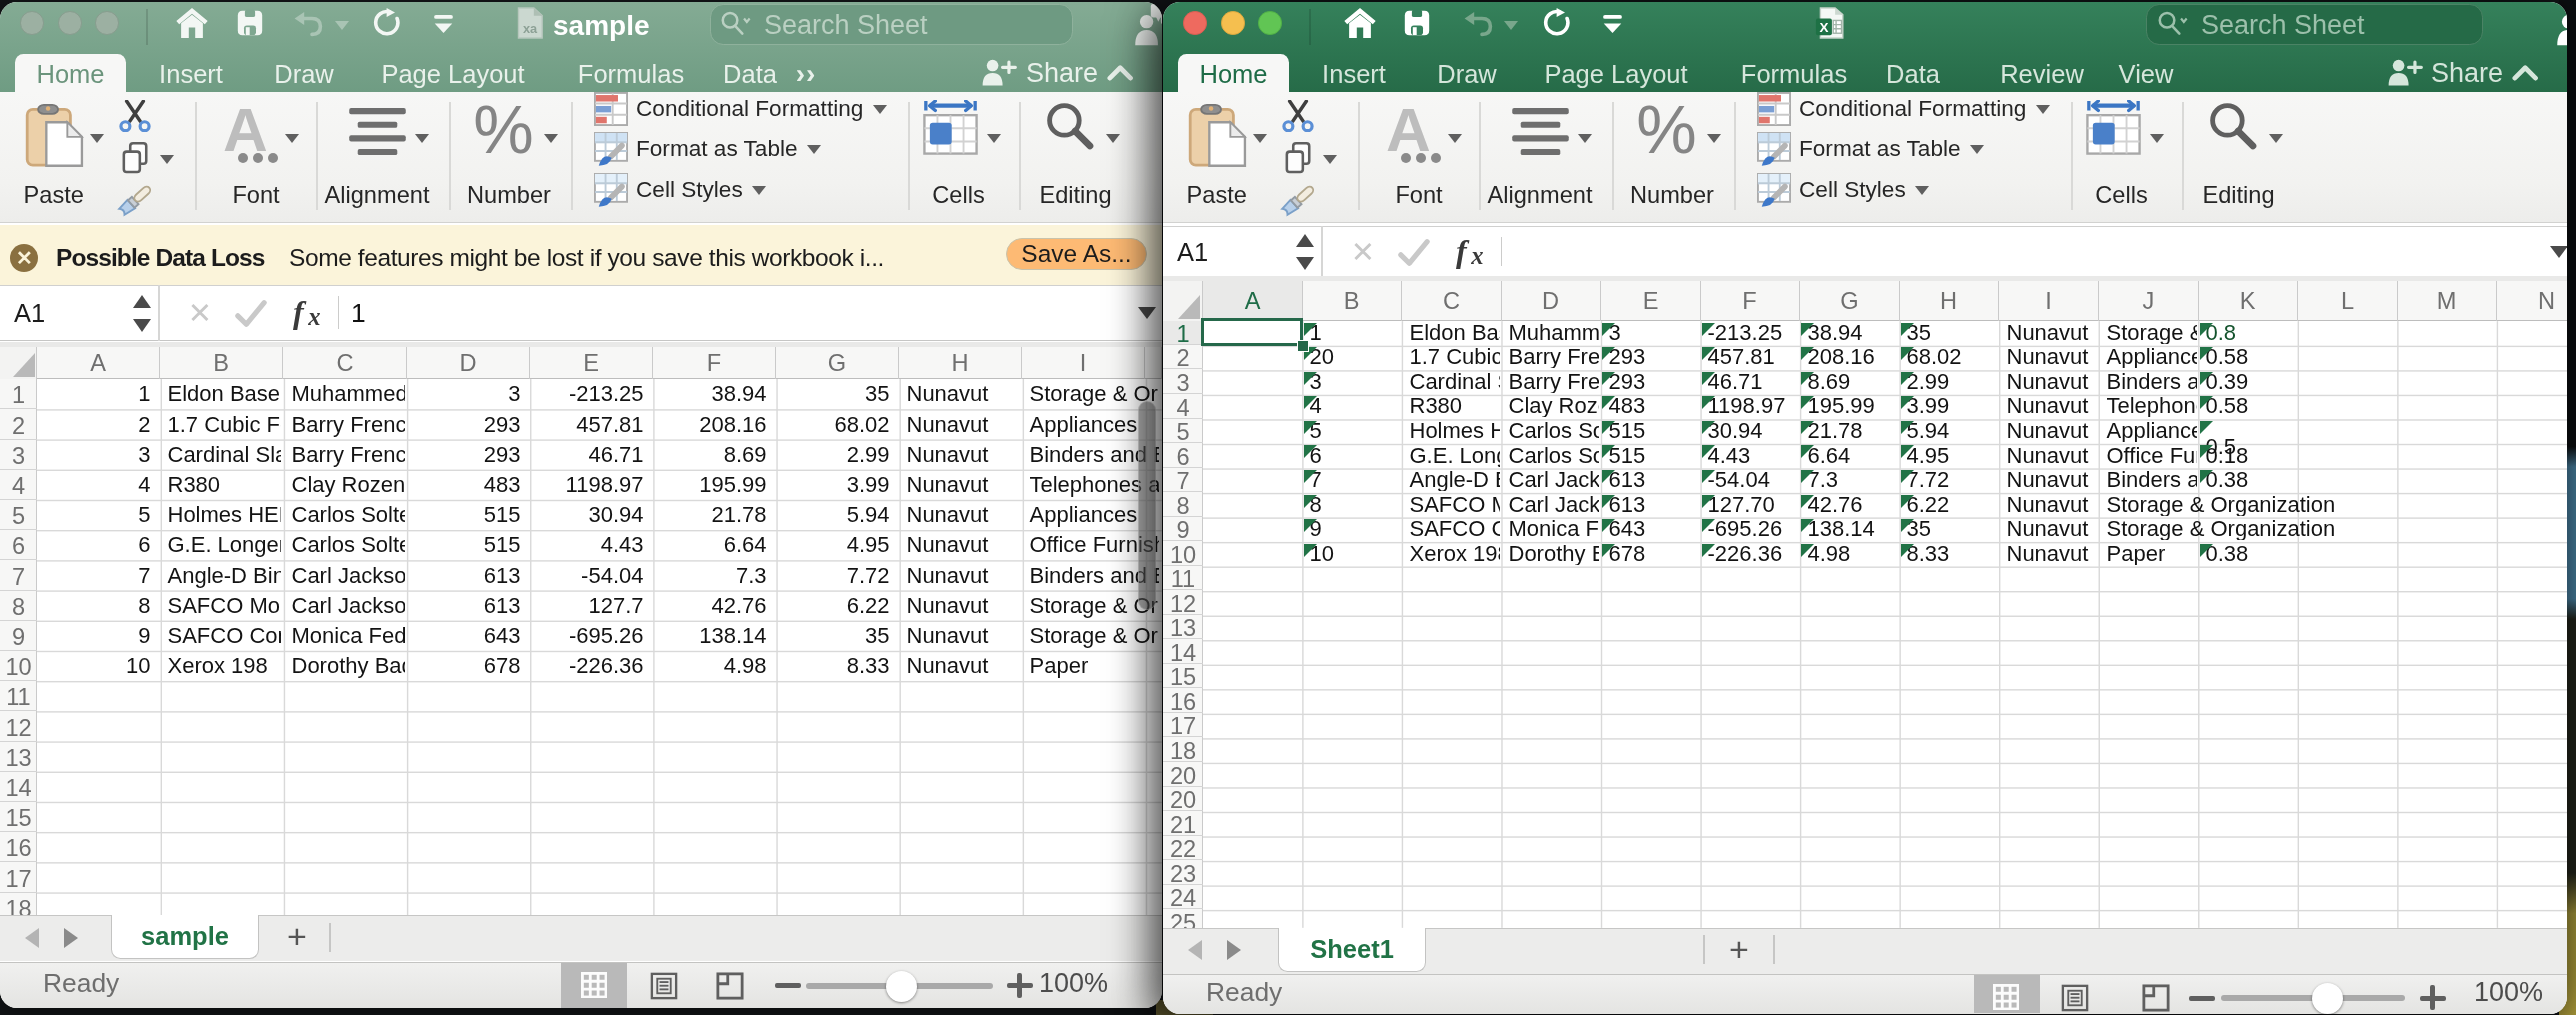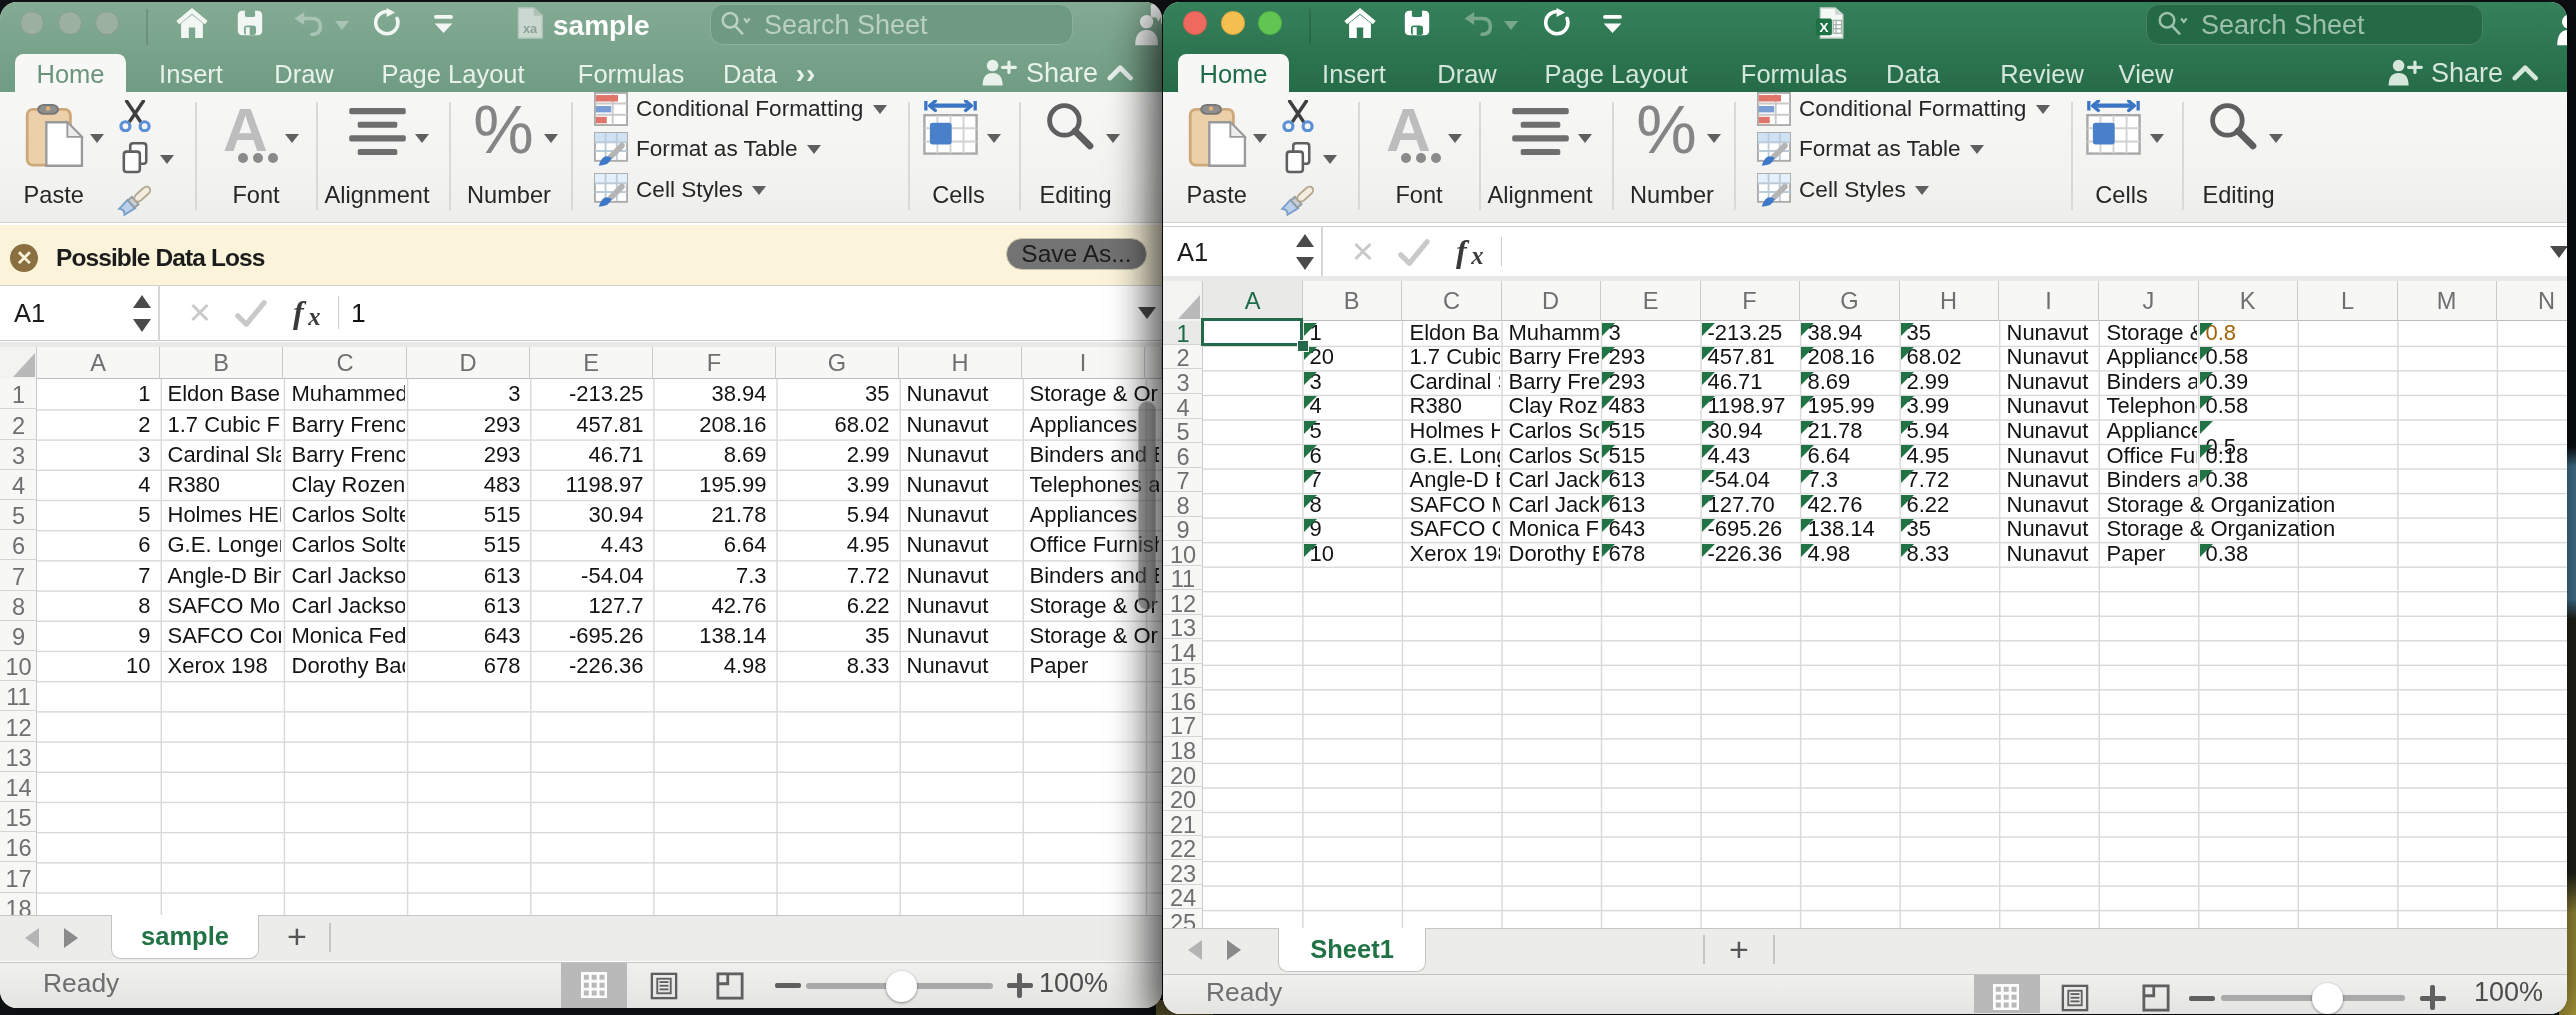--- a/index.html
+++ b/index.html
@@ -164,21 +164,22 @@
 <div class="a nw" style="left:916px;top:179px;width:85px;height:28px;color:#262626;font-size:23.6px;text-align:center;line-height:28px;">Cells</div>
 <div class="a" style="left:1044px;top:98px;width:53px;height:53px;"><svg width="51" height="51" viewBox="0 0 54 54">
         <circle cx="21.6" cy="21.6" r="15.659999999999998" fill="none" stroke="#5f5f5f" stroke-width="5.13"></circle>
         <path d="M 32.94 32.94 L 48.6 48.6" stroke="#5f5f5f" stroke-width="7.290000000000001" stroke-linecap="round"></path>
       </svg></div>
 <div class="a" style="left:1106px;top:132px;width:0px;height:0px;border-left:7.5px solid transparent;border-right:7.5px solid transparent;border-top:9.4px solid #5f5f5f;"></div>
 <div class="a nw" style="left:1030px;top:179px;width:91px;height:28px;color:#262626;font-size:23.6px;text-align:center;line-height:28px;">Editing</div>
 <div class="a" style="left:0px;top:223px;width:1162px;height:60px;background:#fbf4da;"></div>
 <div class="a" style="left:10.4px;top:242px;width:28px;height:28px;background:#8a7040;border-radius:50%;color:#fbf4da;font-size:20px;line-height:28px;text-align:center;font-weight:bold;">✕</div>
 <div class="a nw" style="left:56px;top:239px;width:236px;height:34px;color:#1c1c1c;font-weight:bold;font-size:24.5px;line-height:34px;letter-spacing:-0.9px;">Possible Data Loss</div>
-<div class="a nw" style="left:1006px;top:236px;width:141px;height:32px;background:#737373;border:1.9px solid #c9c3ab;border-radius:16px;color:#1c1c1c;font-size:24.5px;line-height:29px;text-align:center;">Save As...</div>
+<div class="a nw" style="left:289px;top:239px;width:604px;height:34px;color:#1c1c1c;font-size:24.5px;line-height:34px;letter-spacing:-0.4px;">Some features might be lost if you save this workbook i...</div>
+<div class="a nw" style="left:1006px;top:236px;width:141px;height:32px;background:#fdba74;border:1.9px solid #c9c3ab;border-radius:16px;color:#1c1c1c;font-size:24.5px;line-height:29px;text-align:center;">Save As...</div>
 <div class="a" style="left:0px;top:283px;width:1162px;height:56px;background:#fff;border-top:1.4px solid #d0d0cf;border-bottom:1.4px solid #c6c6c5;"></div>
 <div class="a" style="left:158px;top:283px;width:1.9px;height:56px;background:#d6d6d5;"></div>
 <div class="a nw" style="left:14px;top:283px;width:113px;height:56px;color:#1c1c1c;font-size:25.5px;line-height:56px;">A1</div>
 <div class="a" style="left:133px;top:293px;width:0px;height:0px;border-left:9.4px solid transparent;border-right:9.4px solid transparent;border-bottom:13.2px solid #4a4a4a;"></div>
 <div class="a" style="left:133px;top:317px;width:0px;height:0px;border-left:9.4px solid transparent;border-right:9.4px solid transparent;border-top:13.2px solid #4a4a4a;"></div>
 <div class="a nw" style="left:181px;top:283px;width:38px;height:56px;color:#c9c9c9;font-size:29px;line-height:56px;text-align:center;">✕</div>
 <svg class="a" style="left:233px;top:295px;" width="36" height="32" viewBox="0 0 38 34">
       <path d="M5 20 L14 29 L33 6" fill="none" stroke="#c9c9c9" stroke-width="5.5" stroke-linecap="round" stroke-linejoin="round"></path>
     </svg>
 <div class="a" style="left:293px;top:292px;width:42px;height:38px;"><svg width="42" height="38" viewBox="0 0 44 40">
@@ -646,21 +647,21 @@
 <div class="a nw" style="left:438px;top:320px;width:98px;height:22.6px;color:#131313;font-size:22px;line-height:22.6px;padding-left:7.5px;">3</div>
 <div class="a" style="left:439px;top:321px;width:0;height:0;border-top:13.2px solid #217346;border-right:13.2px solid transparent;"></div>
 <div class="a nw" style="left:537px;top:320px;width:98px;height:22.6px;color:#131313;font-size:22px;line-height:22.6px;padding-left:7.5px;">-213.25</div>
 <div class="a" style="left:539px;top:321px;width:0;height:0;border-top:13.2px solid #217346;border-right:13.2px solid transparent;"></div>
 <div class="a nw" style="left:637px;top:320px;width:98px;height:22.6px;color:#131313;font-size:22px;line-height:22.6px;padding-left:7.5px;">38.94</div>
 <div class="a" style="left:638px;top:321px;width:0;height:0;border-top:13.2px solid #217346;border-right:13.2px solid transparent;"></div>
 <div class="a nw" style="left:736px;top:320px;width:98px;height:22.6px;color:#131313;font-size:22px;line-height:22.6px;padding-left:7.5px;">35</div>
 <div class="a" style="left:738px;top:321px;width:0;height:0;border-top:13.2px solid #217346;border-right:13.2px solid transparent;"></div>
 <div class="a nw" style="left:836px;top:320px;width:98px;height:22.6px;color:#131313;font-size:22px;line-height:22.6px;padding-left:7.5px;">Nunavut</div>
 <div class="a nw" style="left:936px;top:320px;width:98px;height:22.6px;color:#131313;font-size:22px;line-height:22.6px;padding-left:7.5px;">Storage &amp; Organization</div>
-<div class="a nw" style="left:1035px;top:320px;width:98px;height:22.6px;color:#a16207;font-size:22px;line-height:22.6px;padding-left:7.5px;">0.8</div>
+<div class="a nw" style="left:1035px;top:320px;width:98px;height:22.6px;color:#14532d;font-size:22px;line-height:22.6px;padding-left:7.5px;">0.8</div>
 <div class="a" style="left:1037px;top:321px;width:0;height:0;border-top:13.2px solid #217346;border-right:13.2px solid transparent;"></div>
 <div class="a nw" style="left:139px;top:344px;width:98px;height:22.6px;color:#131313;font-size:22px;line-height:22.6px;padding-left:7.5px;">20</div>
 <div class="a" style="left:141px;top:345px;width:0;height:0;border-top:13.2px solid #217346;border-right:13.2px solid transparent;"></div>
 <div class="a nw" style="left:239px;top:344px;width:98px;height:22.6px;color:#131313;font-size:22px;line-height:22.6px;padding-left:7.5px;">1.7 Cubic Foot Compact “Cube” Office Refrigerators</div>
 <div class="a nw" style="left:338px;top:344px;width:98px;height:22.6px;color:#131313;font-size:22px;line-height:22.6px;padding-left:7.5px;">Barry French</div>
 <div class="a nw" style="left:438px;top:344px;width:98px;height:22.6px;color:#131313;font-size:22px;line-height:22.6px;padding-left:7.5px;">293</div>
 <div class="a" style="left:439px;top:345px;width:0;height:0;border-top:13.2px solid #217346;border-right:13.2px solid transparent;"></div>
 <div class="a nw" style="left:537px;top:344px;width:98px;height:22.6px;color:#131313;font-size:22px;line-height:22.6px;padding-left:7.5px;">457.81</div>
 <div class="a" style="left:539px;top:345px;width:0;height:0;border-top:13.2px solid #217346;border-right:13.2px solid transparent;"></div>
 <div class="a nw" style="left:637px;top:344px;width:98px;height:22.6px;color:#131313;font-size:22px;line-height:22.6px;padding-left:7.5px;">208.16</div>

